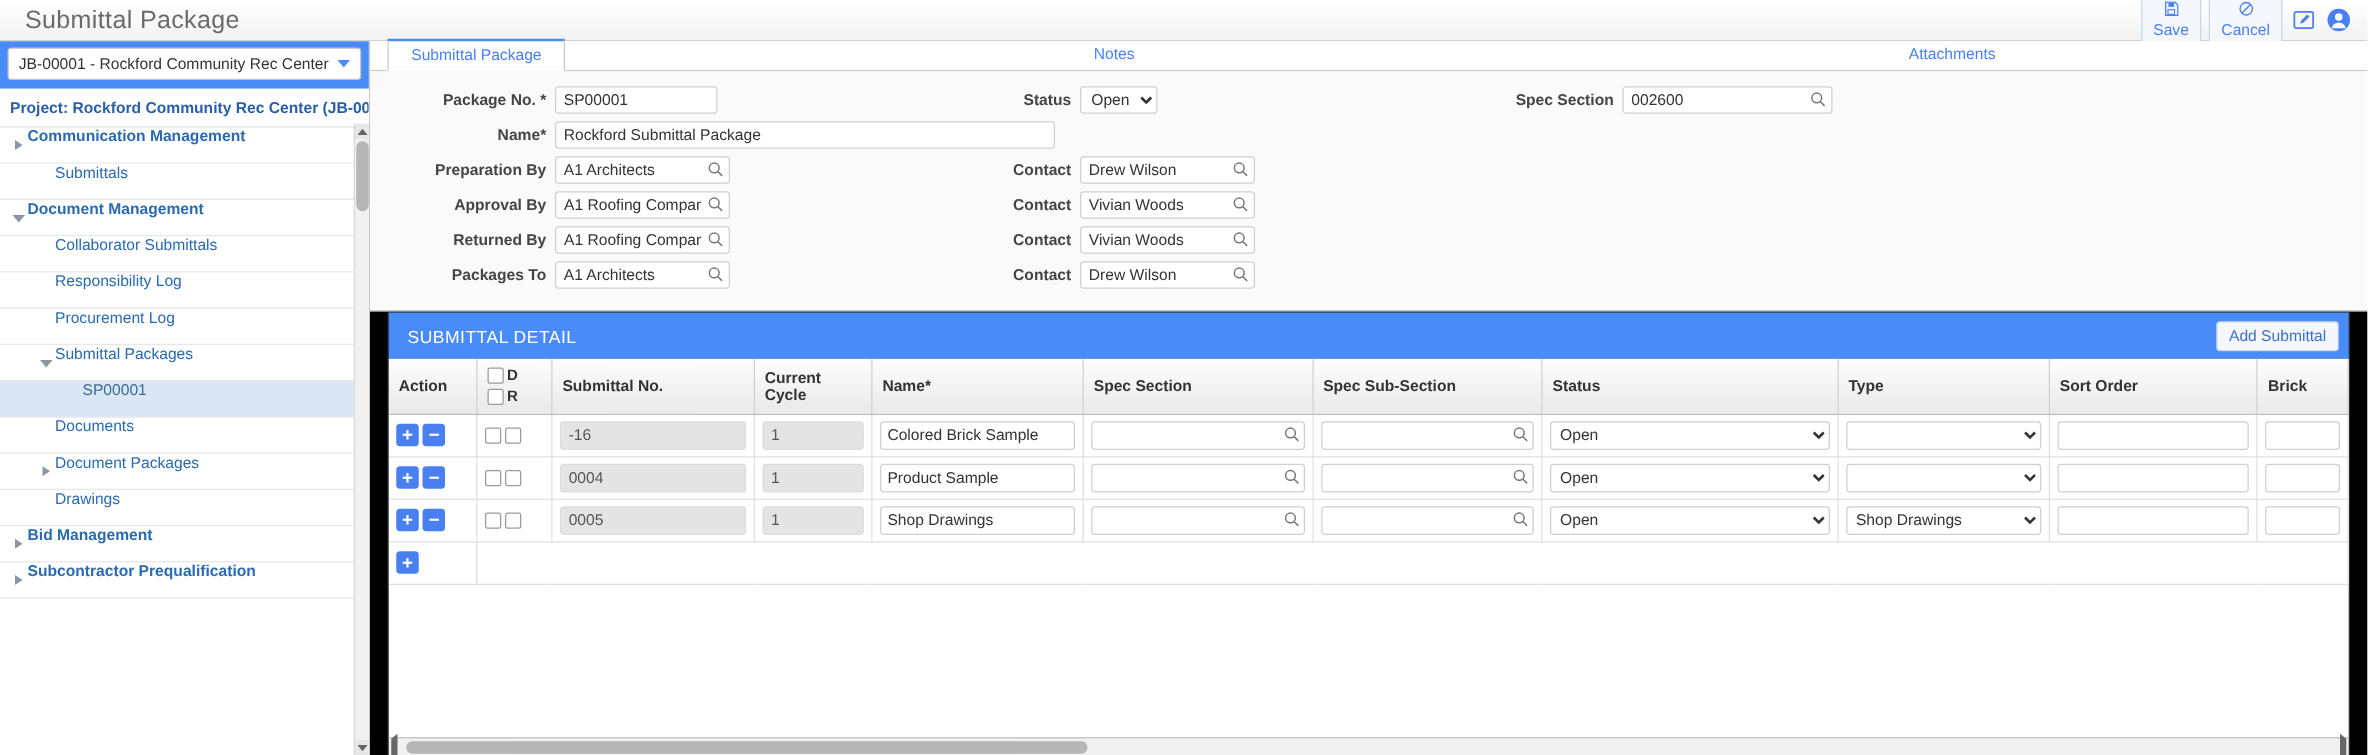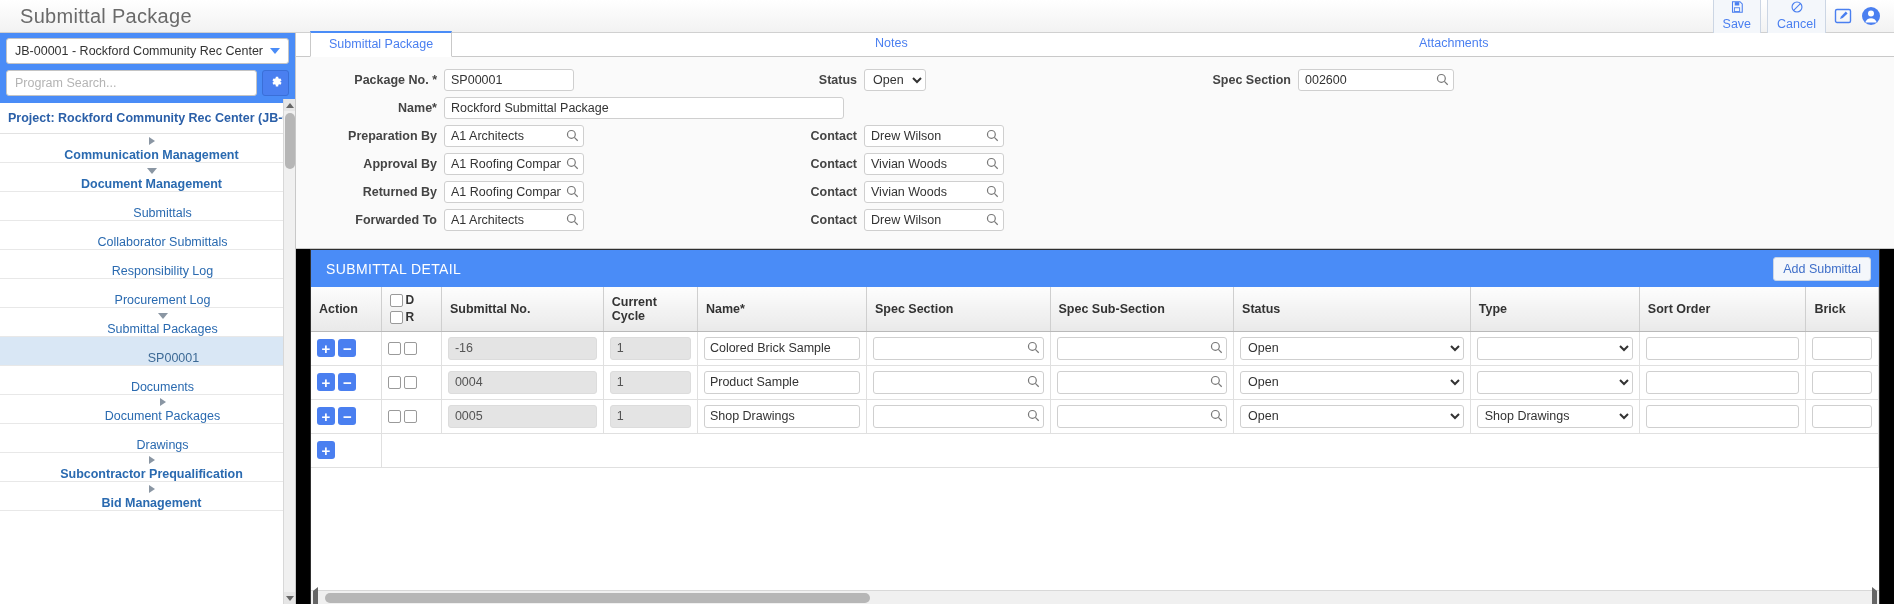--- a/index.html
+++ b/index.html
@@ -61,23 +61,23 @@
     width:27px; height:26px; background:#4a7ff0; border:1px solid #3a6fd8; border-radius:3px;
     display:flex; align-items:center; justify-content:center; cursor:pointer;
   }
   .sb-tree { flex:1; overflow:hidden; background:#fff; }
   .proj-header {
     font-size:12.5px; font-weight:bold; color:#2a5fa8;
     padding:8px 10px 8px 8px; border-bottom:1px solid #e2e2e2;
     white-space:nowrap; overflow:hidden;
   }
   .tree-item {
-    display:flex; align-items:center; height:29px;
+    display:flex; height:29px;
     border-bottom:1px solid #e8e8e8; cursor:pointer;
-    font-size:12.5px; color:#2a6ab0; white-space:nowrap;flex-direction:column;
+    font-size:12.5px; color:#2a6ab0; white-space:nowrap;
   }
   .tree-item .tw { width:14px; flex:0 0 14px; display:flex; align-items:center; justify-content:center; }
   .tree-item.lvl1 { padding-left:8px; font-weight:bold; }
   .tree-item.lvl2 { padding-left:30px; font-weight:normal; }
   .tree-item.lvl3 { padding-left:52px; font-weight:normal; color:#3d6a96; }
   .tree-item.selected { background:#d9e7f5; }
   .arrow-right { width:0;height:0;border-top:4.5px solid transparent;border-bottom:4.5px solid transparent;border-left:6px solid #8a96a3; }
   .arrow-down { width:0;height:0;border-left:5px solid transparent;border-right:5px solid transparent;border-top:6px solid #8a96a3; margin-top:2px; }
   .sb-scroll {
     position:absolute; right:0; top:66px; bottom:0; width:12px;
@@ -230,52 +230,42 @@
   </div>
 
   <div class="body">
 
     <div class="sidebar">
       <div class="sb-top">
         <div class="proj-select">
           <span>JB-00001 - Rockford Community Rec Center</span>
           <span class="caret"></span>
         </div>
-        <div class="sb-search-row">
-          <input class="sb-search" placeholder="Program Search..." style="">
-          <div class="gear-btn">
-            <span>
-              <svg width="14" height="14" viewBox="0 0 16 16">
-                  <path d="M8 5.2A2.8 2.8 0 1 0 8 10.8 2.8 2.8 0 0 0 8 5.2zm6.4 3.6l-1.3-.7a5.3 5.3 0 0 0 0-1.2l1.3-.7-1.3-2.3-1.4.5a5.3 5.3 0 0 0-1-.6L10.5 2h-2.7l-.2 1.8c-.4.1-.7.3-1 .6l-1.4-.5L3.9 6.2l1.3.7a5.3 5.3 0 0 0 0 1.2l-1.3.7 1.3 2.3 1.4-.5c.3.3.6.5 1 .6l.2 1.8h2.7l.2-1.8c.4-.1.7-.3 1-.6l1.4.5z" fill="#fff"></path>
-                </svg>
-            </span>
-          </div>
-        </div>
       </div>
       <div class="sb-tree">
         <div class="proj-header">Project: Rockford Community Rec Center (JB-00001)</div>
         <div id="tree-host">
             <div class="tree-item lvl1">
               <span class="tw">
                 <span class="arrow-right"></span>
               </span>
               <span>Communication Management</span>
             </div>
+            <div class="tree-item lvl2">
+              <span class="tw"></span>
+              <span>Submittals</span>
+            </div>
             <div class="tree-item lvl1">
               <span class="tw">
                 <span class="arrow-down"></span>
               </span>
               <span>Document Management</span>
             </div>
             <div class="tree-item lvl2">
               <span class="tw"></span>
-              <span>Submittals</span>
-            </div>
-            <div class="tree-item lvl2">
-              <span class="tw"></span>
               <span>Collaborator Submittals</span>
             </div>
             <div class="tree-item lvl2">
               <span class="tw"></span>
               <span>Responsibility Log</span>
             </div>
             <div class="tree-item lvl2">
               <span class="tw"></span>
               <span>Procurement Log</span>
             </div>
@@ -295,33 +285,33 @@
             </div>
             <div class="tree-item lvl2">
               <span class="tw">
                 <span class="arrow-right"></span>
               </span>
               <span>Document Packages</span>
             </div>
             <div class="tree-item lvl2">
               <span class="tw"></span>
               <span>Drawings</span>
+            </div>
+            <div class="tree-item lvl1">
+              <span class="tw">
+                <span class="arrow-right"></span>
+              </span>
+              <span>Bid Management</span>
             </div>
             <div class="tree-item lvl1">
               <span class="tw">
                 <span class="arrow-right"></span>
               </span>
               <span>Subcontractor Prequalification</span>
             </div>
-            <div class="tree-item lvl1">
-              <span class="tw">
-                <span class="arrow-right"></span>
-              </span>
-              <span>Bid Management</span>
-            </div>
           </div>
       </div>
       <div class="sb-scroll">
         <div class="up">
             <span class="tri-up"></span>
           </div>
         <div class="sb-thumb"></div>
         <div class="dn">
             <span class="tri-dn"></span>
           </div>
@@ -330,35 +320,35 @@
 
     <div class="main">
 
       <div class="tabstrip">
         <div class="tab active">
           <span>Submittal Package</span>
         </div>
         <div class="tab" style="position:absolute; left:560px; background:transparent;">
           <span>Notes</span>
         </div>
-        <div class="tab" style="position:absolute; left:1104px; background:transparent;">
+        <div class="tab" style="position:absolute; left:1212px; background:transparent;">
           <span>Attachments</span>
         </div>
       </div>
 
       <div class="formarea">
 
         <div class="frow">
           <div class="lbl" style="width:148px;">Package No. *</div>
           <input class="inp" style="width: 130px;" value="SP00001">
           <div class="lbl" style="width:290px;">Status</div>
           <select class="sel" style="width:62px;"><option value="Open">Open</option><option value="Closed">Closed</option></select>
           <div class="lbl" style="width:372px;">Spec Section</div>
           <div class="lookup">
-            <input class="inp" style="width: 156px;" value="002600">
+            <input class="inp" style="width: 168px;" value="002600">
             <span class="lk-ico">
               <svg width="13" height="13" viewBox="0 0 14 14">
                   <circle cx="5.8" cy="5.8" r="4.2" fill="none" stroke="#777" stroke-width="1.3"></circle>
                   <line x1="9" y1="9" x2="12.6" y2="12.6" stroke="#777" stroke-width="1.3"></line>
                 </svg>
             </span>
           </div>
         </div>
 
         <div class="frow">
@@ -397,21 +387,21 @@
                     <circle cx="5.8" cy="5.8" r="4.2" fill="none" stroke="#777" stroke-width="1.3"></circle>
                     <line x1="9" y1="9" x2="12.6" y2="12.6" stroke="#777" stroke-width="1.3"></line>
                   </svg></span></div>
               <div class="lbl" style="width:280px;">Contact</div>
               <div class="lookup"><input class="inp" style="width: 140px;" value="Vivian Woods"><span class="lk-ico"><svg width="13" height="13" viewBox="0 0 14 14">
                     <circle cx="5.8" cy="5.8" r="4.2" fill="none" stroke="#777" stroke-width="1.3"></circle>
                     <line x1="9" y1="9" x2="12.6" y2="12.6" stroke="#777" stroke-width="1.3"></line>
                   </svg></span></div>
             </div>
             <div class="frow">
-              <div class="lbl" style="width:148px;">Forwarded To</div>
+              <div class="lbl" style="width:148px;">Packages To</div>
               <div class="lookup"><input class="inp" style="width: 140px;" value="A1 Architects"><span class="lk-ico"><svg width="13" height="13" viewBox="0 0 14 14">
                     <circle cx="5.8" cy="5.8" r="4.2" fill="none" stroke="#777" stroke-width="1.3"></circle>
                     <line x1="9" y1="9" x2="12.6" y2="12.6" stroke="#777" stroke-width="1.3"></line>
                   </svg></span></div>
               <div class="lbl" style="width:280px;">Contact</div>
               <div class="lookup"><input class="inp" style="width: 140px;" value="Drew Wilson"><span class="lk-ico"><svg width="13" height="13" viewBox="0 0 14 14">
                     <circle cx="5.8" cy="5.8" r="4.2" fill="none" stroke="#777" stroke-width="1.3"></circle>
                     <line x1="9" y1="9" x2="12.6" y2="12.6" stroke="#777" stroke-width="1.3"></line>
                   </svg></span></div>
             </div>

